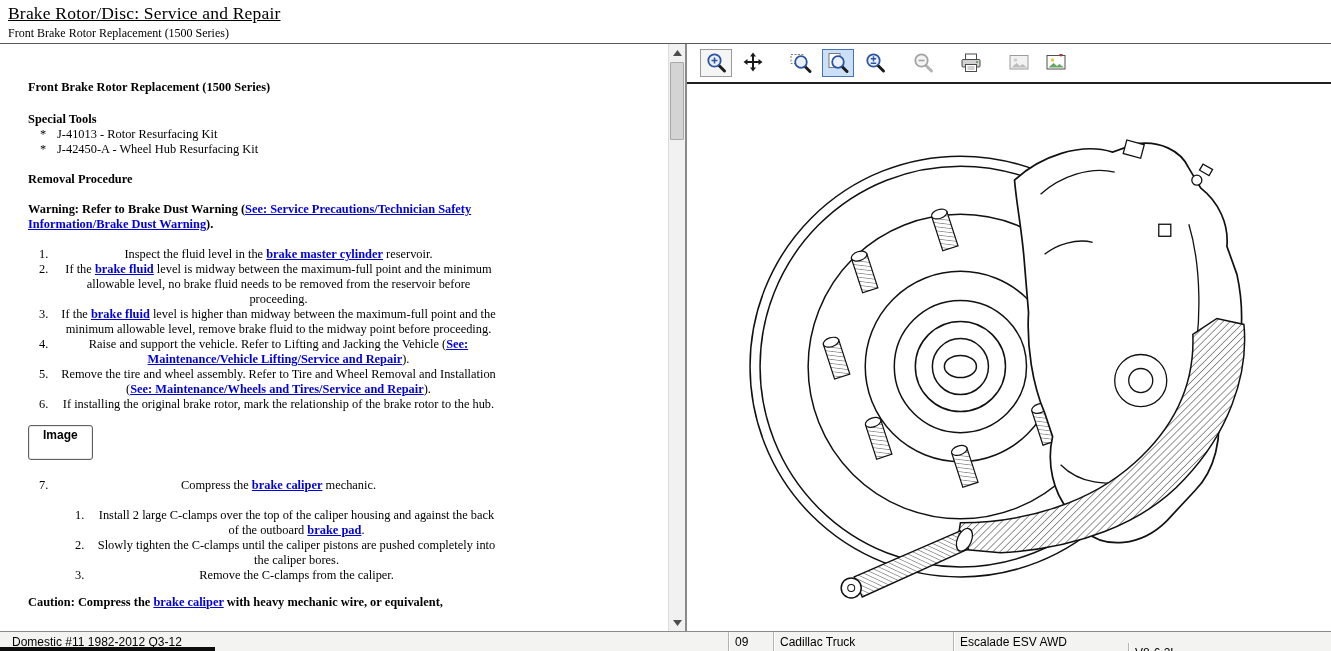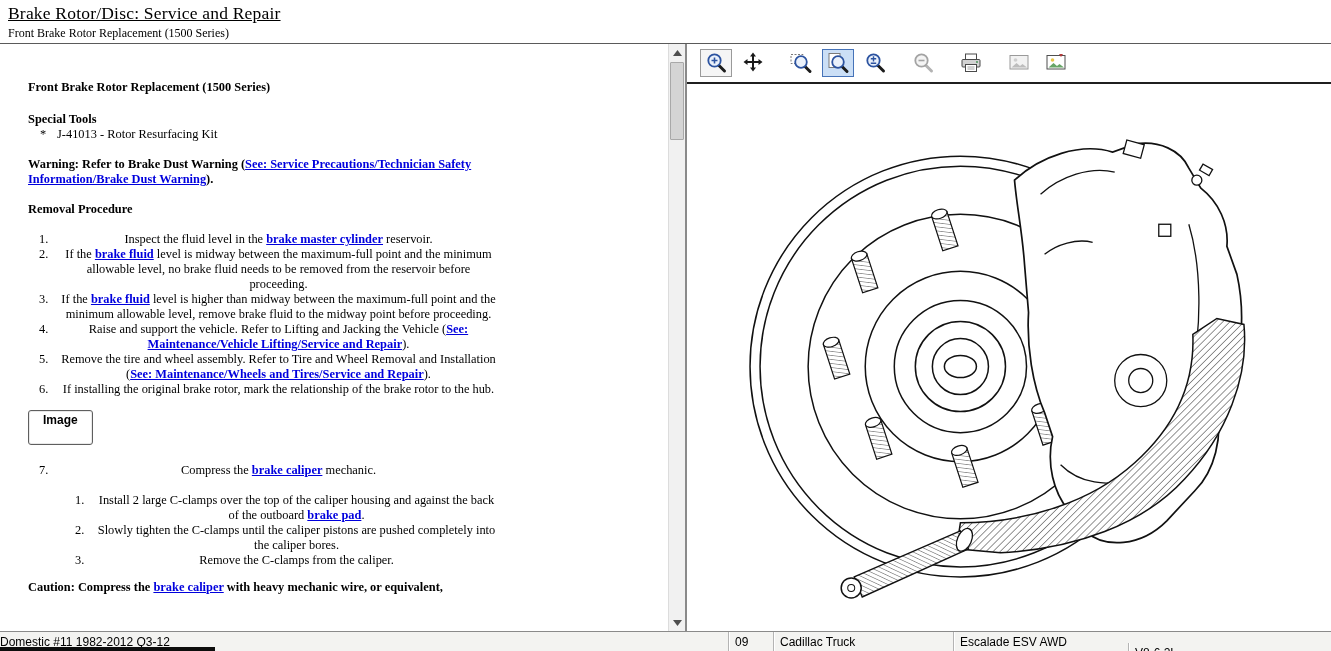--- a/index.html
+++ b/index.html
@@ -56,21 +56,21 @@
   .tb-btn.framed { border:1px solid #9a9a9a; background:#f5f5f5; }
   .tb-btn.selected { border:1px solid #4673b8; background:#cbdff6; }
   .tb-btn.disabled { cursor:default; }
   .tb-gap { width:11px; }
   .drawing { flex:1; position:relative; }
   .drawing svg { position:absolute; inset:0; width:100%; height:100%; }
   
   .statusbar { height:20px; border-top:1px solid #8a8a8a; background:#f3f3f1; display:flex;
                font:12px "Liberation Sans",sans-serif; align-items:center; }
   .statusbar .cell { height:100%; display:flex; align-items:center; padding:0 6px; border-left:1px solid #b4b4b4; box-shadow: inset 1px 0 0 #fff; white-space:nowrap; overflow:hidden; }
-  .statusbar .cell.first { border-left:none; box-shadow:none; flex:0 0 728px; padding-left:0; }
+  .statusbar .cell.first { border-left:none; box-shadow:none; flex:0 0 728px; padding-left:12px; }
   .statusbar .c0 { flex:0 0 45px; }
   .statusbar .c1 { flex:0 0 180px; }
   .statusbar .c2 { flex:0 0 175px; }
   .statusbar .c3 { flex:1;margin-top:22px; }
   .bottom-artifact { position:absolute; left:0; bottom:0; width:215px; height:4px; background:#0d0d0d; }
 </style>
 </head>
 <body>
 
 <div class="app">
@@ -83,25 +83,26 @@
   <div class="main">
 
     <div class="doc-panel">
       <div class="doc-content">
 
         <p class="b doc-heading">Front Brake Rotor Replacement (1500 Series)</p>
 
         <p class="b tools-heading">Special Tools</p>
         <ul class="tools">
           <li><span class="ast">*</span><span>J-41013 - Rotor Resurfacing Kit</span></li>
+          <li><span class="ast">*</span><span>J-42450-A - Wheel Hub Resurfacing Kit</span></li>
         </ul>
 
+        <p class="para b">Removal Procedure</p>
+
         <p class="para b"><span>Warning:  Refer to Brake Dust Warning  (</span><a class="doclink">See: Service Precautions/Technician Safety Information/Brake Dust Warning</a><span>).</span></p>
-
-        <p class="para b">Removal Procedure</p>
 
         <ol class="steps">
           <li><span>Inspect the fluid level in the </span><a class="doclink">brake master cylinder</a><span> reservoir.</span></li>
           <li><span>If the </span><a class="doclink">brake fluid</a><span> level is midway between the maximum-full point and the minimum allowable level, no brake fluid needs to be removed from the reservoir before proceeding.</span></li>
           <li><span>If the </span><a class="doclink">brake fluid</a><span> level is higher than midway between the maximum-full point and the minimum allowable level, remove brake fluid to the midway point before proceeding.</span></li>
           <li><span>Raise and support the vehicle. Refer to Lifting and Jacking the Vehicle  (</span><a class="doclink">See: Maintenance/Vehicle Lifting/Service and Repair</a><span>).</span></li>
           <li><span>Remove the tire and wheel assembly. Refer to Tire and Wheel Removal and Installation  (</span><a class="doclink">See: Maintenance/Wheels and Tires/Service and Repair</a><span>).</span></li>
           <li><span>If installing the original brake rotor, mark the relationship of the brake rotor to the hub.</span></li>
         </ol>
 

